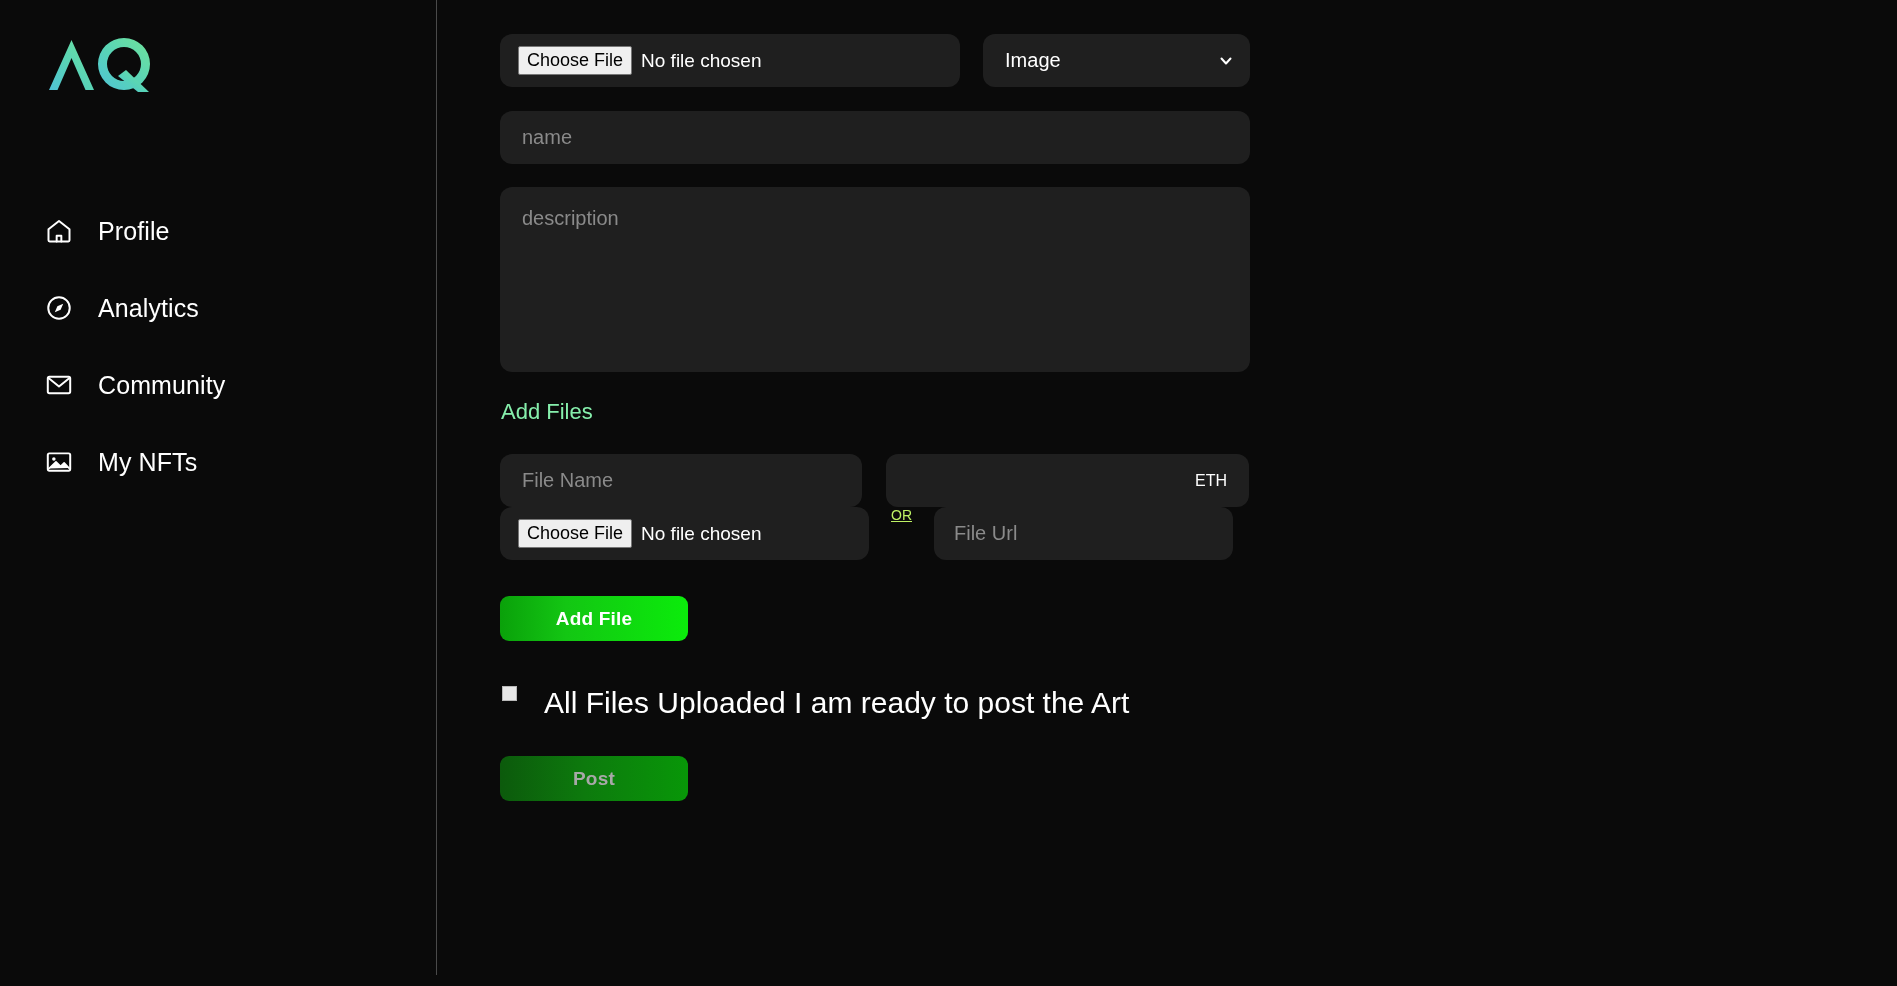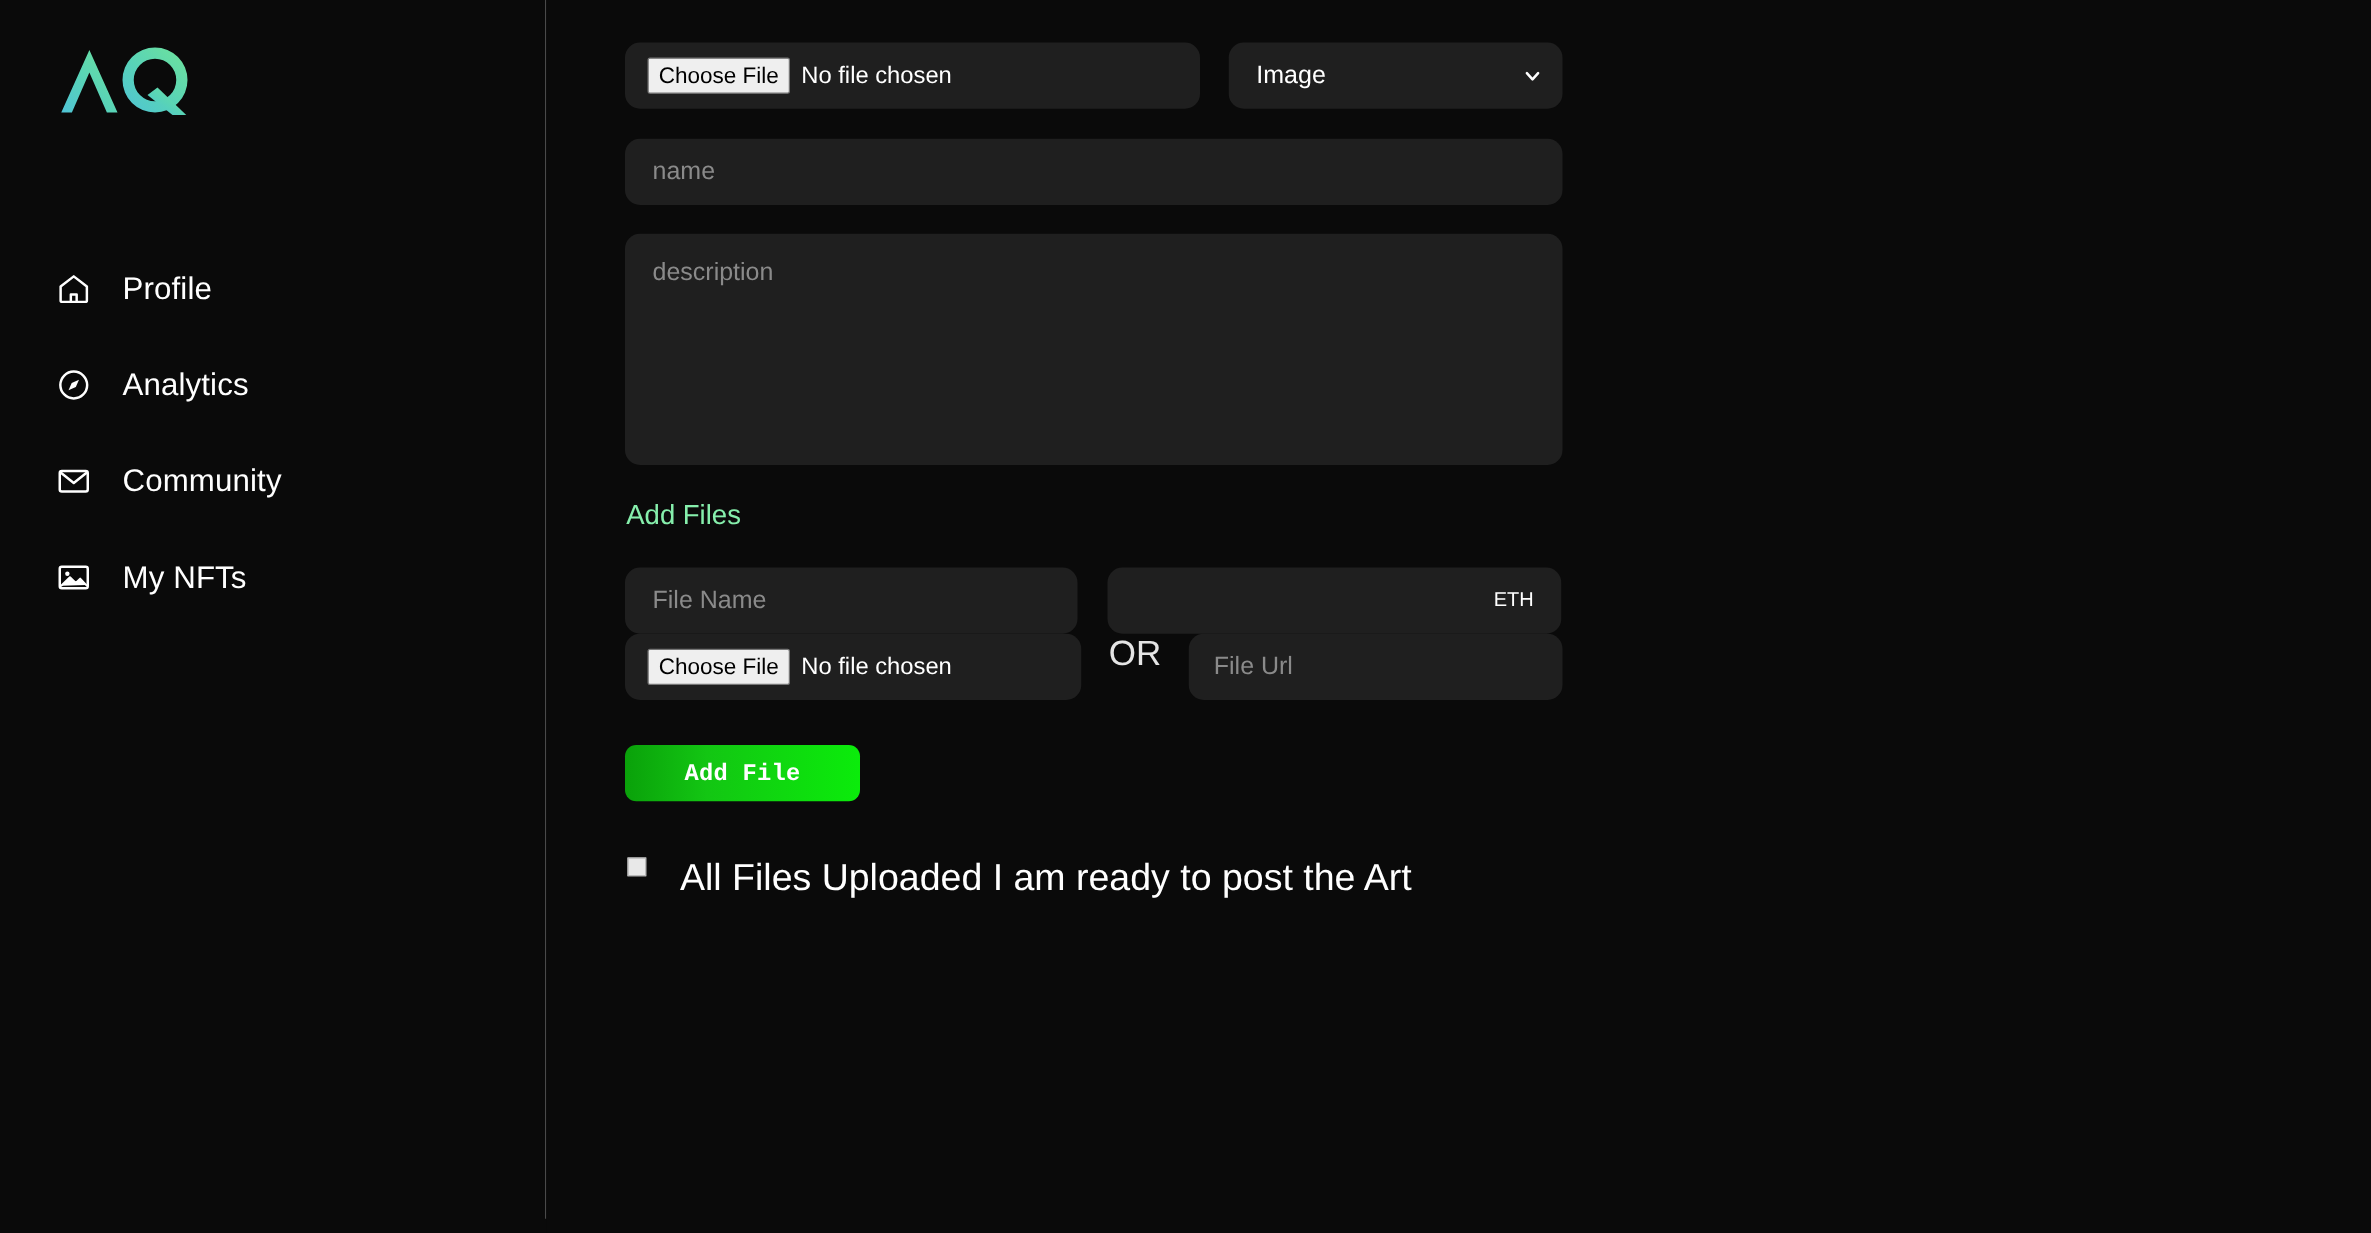--- a/index.html
+++ b/index.html
@@ -268,24 +268,25 @@
     width: 369px;
     height: 53px;
     display: flex;
     align-items: center;
     padding: 0 18px;
     font-size: 19px;
     cursor: pointer;
   }
 
   .or-label {
-    font-size: 28px;
-    color: #e5e5e5;
+    font-size: 14px;
+    color: #bef264;
     margin: 0 22px;
     white-space: nowrap;
+    text-decoration: underline;
   }
 
   .url-input {
     width: 299px;
     height: 53px;
     padding: 0 20px;
     font-size: 20px;
     outline: none;
   }
 
@@ -295,21 +296,21 @@
   .btn-addfile {
     display: block;
     width: 188px;
     height: 45px;
     border: none;
     border-radius: 9px;
     background: linear-gradient(90deg, #0aa10a 0%, #13c613 35%, #0bec0b 100%);
     color: #ffffff;
     font-size: 19px;
     font-weight: bold;
-    font-family: Liberation Mono, monospace;
+    font-family: Liberation Sans, sans-serif;
     cursor: pointer;
     margin-bottom: 45px;
     letter-spacing: .2px;
   }
 
   
   .row-confirm {
     gap: 0;
     margin-bottom: 36px;
     padding-left: 2px;
@@ -468,17 +469,18 @@
         <input class="field url-input" type="text" value="" placeholder="File Url" style="">
       </div>
 
       <button class="btn-addfile" type="button">Add File</button>
 
       <div class="row row-confirm">
         <input class="confirm-checkbox" type="checkbox" id="confirm-cb" style="">
         <label class="confirm-label" for="confirm-cb">All Files Uploaded I am ready to post the Art</label>
       </div>
 
+      <button class="btn-post" type="button">Post</button>
 
     </form>
   </main>
 
 </div>
 
 </body></html>

